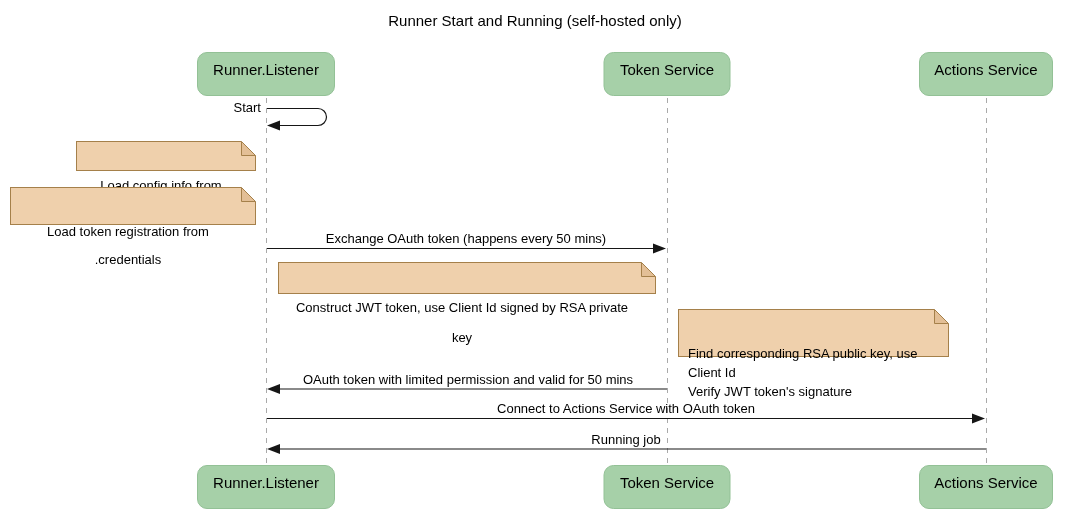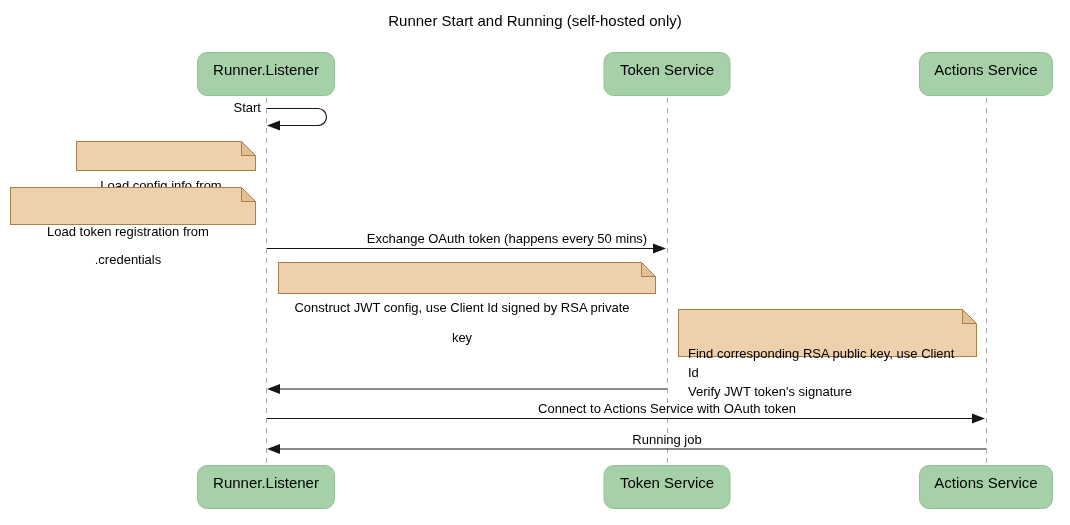--- a/index.html
+++ b/index.html
@@ -65,21 +65,21 @@
   .fold {
     position: absolute;
     top: -1px; right: -1px;
     display: block;
   }
   .msg-label {
     position: absolute;
     font-size: 13px;
     white-space: nowrap;
   }
-  .msg-label.centered { transform: translateX(-50%); margin-left: 41px; }
+  .msg-label.centered { transform: translateX(-50%); }
   svg.arrows {
     position: absolute;
     left: 0; top: 0;
     width: 1070px; height: 525px;
     pointer-events: none;
   }
   svg.arrows line, svg.arrows path { stroke: var(--arrow); stroke-width: 1.2; fill: none; }
   svg.arrows polygon { fill: var(--arrow); stroke: none; }
 </style>
 </head>
@@ -119,20 +119,21 @@
       <polygon points="985,418.5 972,413.5 972,423.5"></polygon>
     </g>
     <g>
       <line x1="986" y1="449" x2="280" y2="449"></line>
       <polygon points="267,449 280,444 280,454"></polygon>
     </g>
   </svg>
 
   <div class="msg-label" style="right:809px; top:100px">Start</div>
   <div class="msg-label centered" style="left:466px; top:231px">Exchange OAuth token (happens every 50 mins)</div>
+  <div class="msg-label centered" style="left:468px; top:372px">OAuth token with limited permission and valid for 50 mins</div>
   <div class="msg-label centered" style="left:626px; top:401px">Connect to Actions Service with OAuth token</div>
   <div class="msg-label centered" style="left:626px; top:432px">Running job</div>
 
   <div class="note single" style="left:76px; top:141px; width:180px; height:30px">
     <svg class="fold" width="15" height="15" viewBox="0 0 15 15">
       <path d="M0,0 L15,0 L15,15 Z" fill="#FFFFFF" stroke="none"></path>
       <path d="M0.5,0.5 L14.5,14.5 L0.5,14.5 Z" fill="var(--note-fold)" stroke="var(--note-border)"></path>
     </svg>
     <span class="note-text">Load config info from .runner</span>
   </div>
@@ -143,24 +144,24 @@
       <path d="M0.5,0.5 L14.5,14.5 L0.5,14.5 Z" fill="var(--note-fold)" stroke="var(--note-border)"></path>
     </svg>
     <span class="note-text">Load token registration from .credentials</span>
   </div>
 
   <div class="note single" style="left:278px; top:262px; width:378px; height:32px">
     <svg class="fold" width="15" height="15" viewBox="0 0 15 15">
       <path d="M0,0 L15,0 L15,15 Z" fill="#FFFFFF" stroke="none"></path>
       <path d="M0.5,0.5 L14.5,14.5 L0.5,14.5 Z" fill="var(--note-fold)" stroke="var(--note-border)"></path>
     </svg>
-    <span class="note-text" style="line-height:30px">Construct JWT config, use Client Id signed by RSA private key</span>
+    <span class="note-text" style="line-height:30px">Construct JWT token, use Client Id signed by RSA private key</span>
   </div>
 
-  <div class="note multi" style="left:678px; top:309px; width:299px; height:48px">
+  <div class="note multi" style="left:678px; top:309px; width:271px; height:48px">
     <svg class="fold" width="15" height="15" viewBox="0 0 15 15">
       <path d="M0,0 L15,0 L15,15 Z" fill="#FFFFFF" stroke="none"></path>
       <path d="M0.5,0.5 L14.5,14.5 L0.5,14.5 Z" fill="var(--note-fold)" stroke="var(--note-border)"></path>
     </svg>
     <span class="note-text">Find corresponding RSA public key, use Client Id
 Verify JWT token's signature</span>
   </div>
 
 </div>
 

